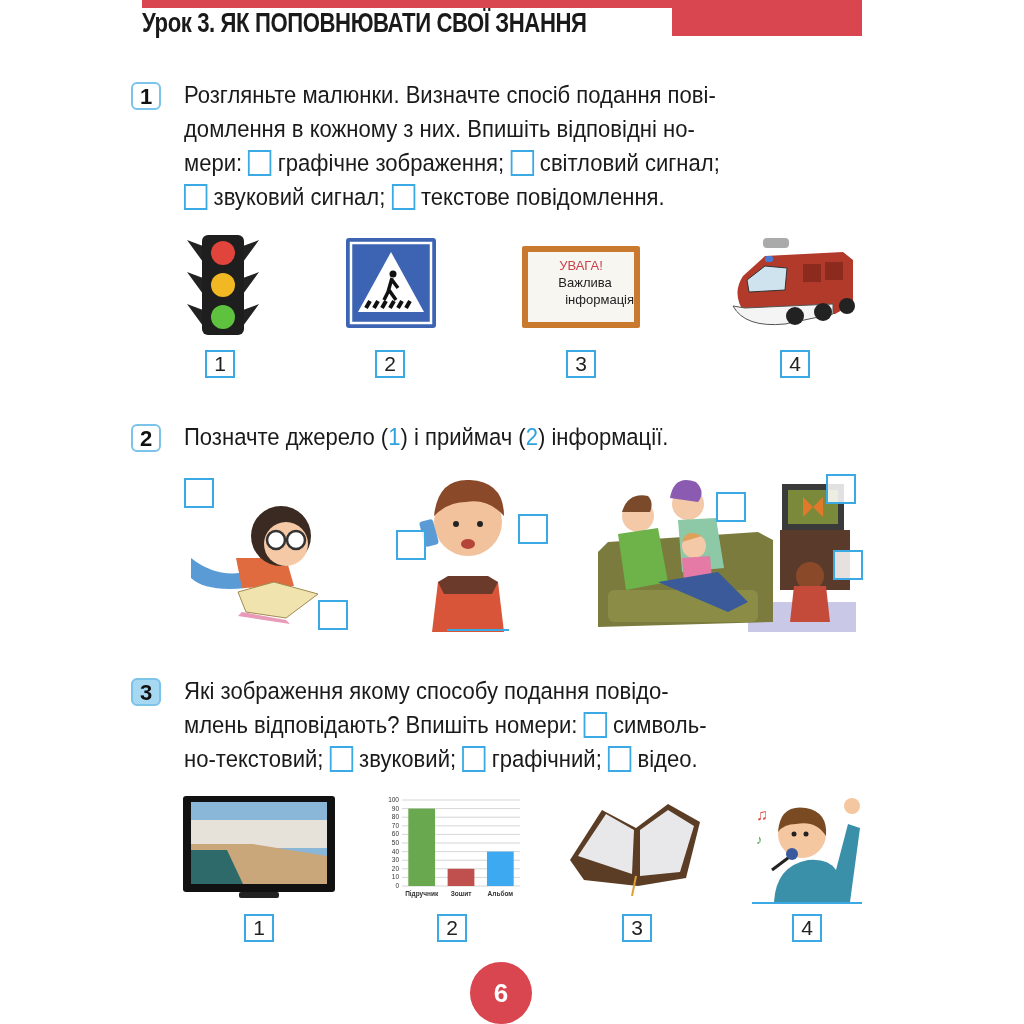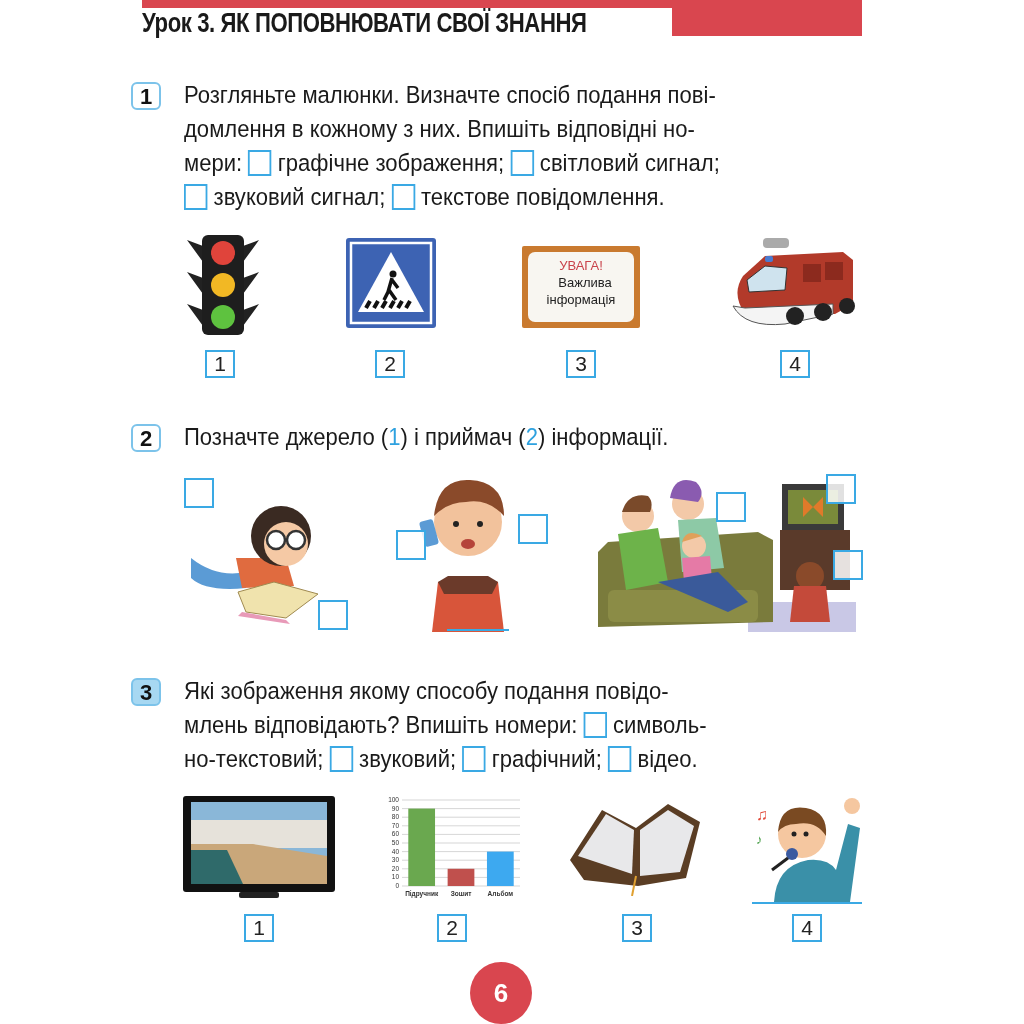--- a/index.html
+++ b/index.html
@@ -62,24 +62,24 @@
 <svg class="abs" style="left:346px;top:238px;" width="90" height="90" viewBox="0 0 90 90">
   <rect x="0" y="0" width="90" height="90" rx="3" fill="#3d63b3"></rect>
   <rect x="5" y="5" width="80" height="80" fill="none" stroke="#fff" stroke-width="2.5"></rect>
   <polygon points="45,14 78,74 12,74" fill="#fff"></polygon>
   <circle cx="47" cy="36" r="3.5" fill="#111"></circle>
   <path d="M46 40 L42 54 L38 62 M43 52 L50 62 M46 42 L52 50" stroke="#111" stroke-width="3.5" fill="none"></path>
   <path d="M20 70 L24 63 M28 70 L32 63 M36 70 L40 63 M44 70 L48 63 M52 70 L56 63 M60 70 L64 63" stroke="#111" stroke-width="4"></path>
 </svg>
 
 <div class="abs" style="left:522px;top:246px;width:118px;height:82px;background:#c97a2f;border-radius:2px;">
-  <div style="position:absolute;left:6px;top:6px;right:6px;bottom:6px;background:#f8f6f1;text-align:center;font-size:13px;line-height:17px;padding-top:5px;box-sizing:border-box;border-radius:7px;">
+  <div style="position:absolute;left:6px;top:6px;right:6px;bottom:6px;background:#f8f6f1;text-align:center;font-size:13px;line-height:17px;padding-top:5px;box-sizing:border-box;">
     <div style="color:#c9434b;">УВАГА!</div>
     <div style="color:#222;margin-left:8px;">Важлива</div>
-    <div style="color:#222;">інформація</div>
+    <div style="color:#222;text-align:right;">інформація</div>
   </div>
 </div>
 
 <svg class="abs" style="left:725px;top:234px;" width="138" height="102" viewBox="0 0 138 102">
   <rect x="38" y="4" width="26" height="10" rx="4" fill="#aaa"></rect>
   <path d="M20 80 Q6 60 18 42 L40 22 L118 18 L128 26 L128 70 L110 80 Z" fill="#b23a2a"></path>
   <path d="M8 72 Q20 94 60 90 L108 80 L108 70 L20 74 Z" fill="#f4f4f4" stroke="#555" stroke-width="1"></path>
   <path d="M22 46 L40 32 L62 34 L60 56 L24 58 Z" fill="#cfe3ee" stroke="#333" stroke-width="1"></path>
   <rect x="78" y="30" width="18" height="18" fill="#8c2a1e"></rect>
   <rect x="100" y="28" width="18" height="18" fill="#8c2a1e"></rect>

